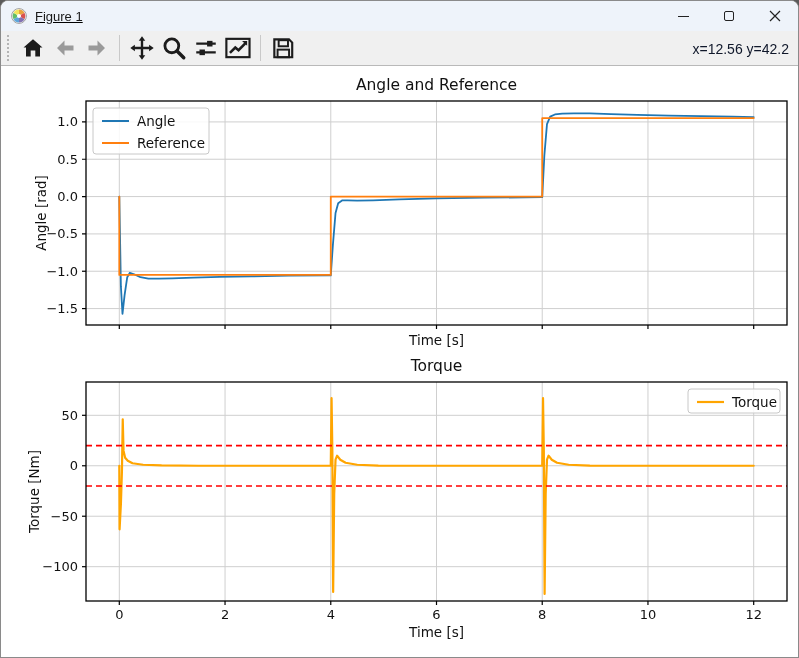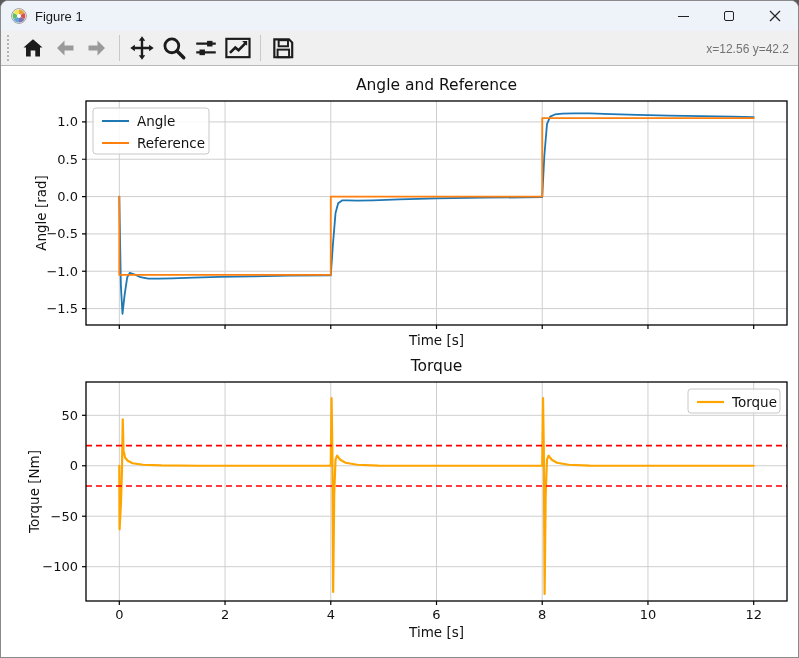--- a/index.html
+++ b/index.html
@@ -1,20 +1,20 @@
 <!DOCTYPE html>
 <html><head>
 <meta charset="utf-8">
 <style>
   html,body{margin:0;padding:0;background:#5a5a5a;}
   *{box-sizing:border-box;}
   .window{
     position:relative;width:799px;height:658px;background:#ffffff;
     font-family:"Liberation Sans",sans-serif;overflow:hidden;
-    border:1px solid #8a8a8a;border-radius:8px 8px 0 0;
+    border:1px solid #8a8a8a;border-radius:8px 8px 0 0;text-decoration:underline;
   }
   
   .titlebar{
     height:30px;background:#eef3fa;display:flex;align-items:center;
     padding-left:10px;position:relative;
   }
   .titlebar .app-icon{width:16px;height:16px;margin-right:8px;flex:0 0 auto;}
   .titlebar .title-text{font-size:13px;color:#1a1a1a;}
   .win-controls{position:absolute;right:0;top:0;height:30px;display:flex;}
   .win-btn{width:46px;height:30px;display:flex;align-items:center;justify-content:center;cursor:default;}
@@ -23,21 +23,21 @@
   
   .toolbar{
     height:35px;background:#f0f0f0;border-bottom:1px solid #b9b9b9;
     display:flex;align-items:center;padding:0 6px 0 4px;position:relative;
   }
   .grip{height:26px;border-left:2px dotted #b4b4b4;margin:0 8px 0 2px;}
   .tb-btn{width:30px;height:30px;display:flex;align-items:center;justify-content:center;
     border-radius:4px;background:transparent;border:none;padding:0;margin:0 1px;}
   .tb-sep{width:1px;height:26px;background:#c9c9c9;margin:0 6px;}
   .coords{position:absolute;right:9px;top:0;height:35px;display:flex;align-items:center;
-    font-size:12px;color:#737373;margin-left:8px;}
+    font-size:14px;color:#0f172a;margin-left:8px;}
   
   .figure-area{position:relative;width:799px;height:592px;background:#ffffff;}
   svg text{font-family:"DejaVu Sans",sans-serif;fill:#111;}
 </style>
 </head>
 <body>
 
 <div class="window">
 
   <div class="titlebar">

